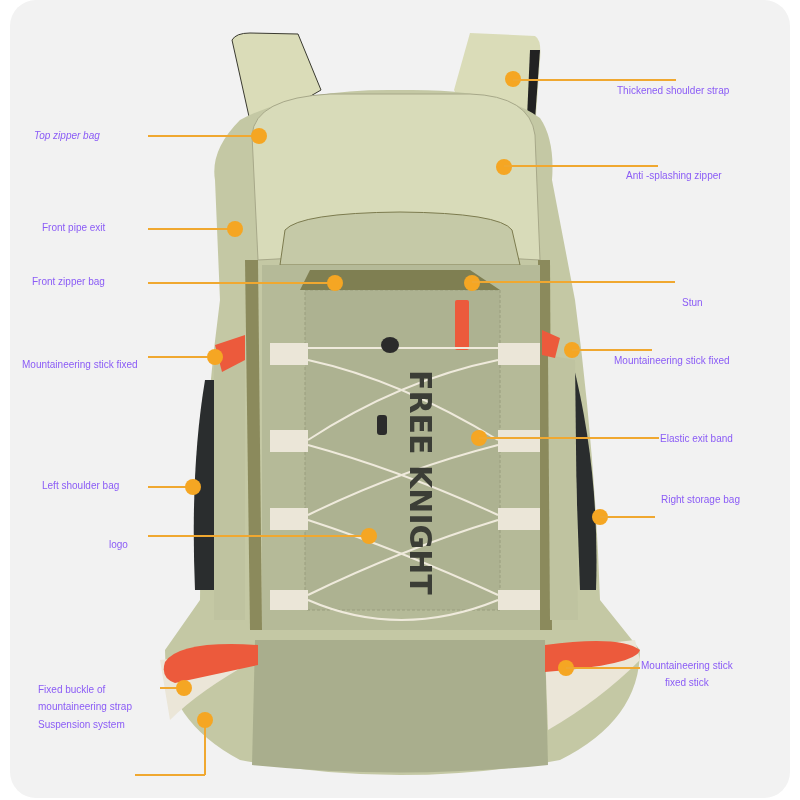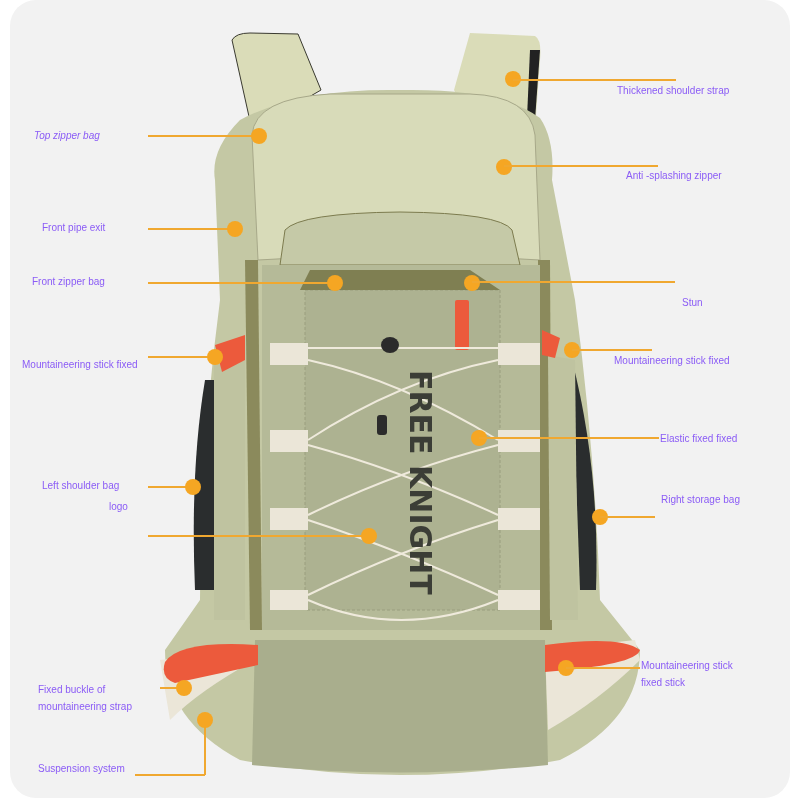--- a/index.html
+++ b/index.html
@@ -91,32 +91,32 @@
 <div class="dot" style="left:335px;top:283px;"></div>
 
 <div class="label" style="left:22px;top:356px;">Mountaineering stick fixed</div>
 <div class="line" style="left:148px;top:356px;width:66px;"></div>
 <div class="dot" style="left:215px;top:357px;"></div>
 
 <div class="label" style="left:42px;top:477px;">Left shoulder bag</div>
 <div class="line" style="left:148px;top:486px;width:44px;"></div>
 <div class="dot" style="left:193px;top:487px;"></div>
 
-<div class="label" style="left:109px;top:498px;">logo</div>
+<div class="label" style="left:109px;top:536px;">logo</div>
 <div class="line" style="left:148px;top:535px;width:220px;"></div>
 <div class="dot" style="left:369px;top:536px;"></div>
 
 <div class="label" style="left:38px;top:681px;">
   <span>Fixed buckle of</span><br>
   <span>mountaineering strap</span>
 </div>
 <div class="line" style="left:160px;top:687px;width:22px;"></div>
 <div class="dot" style="left:184px;top:688px;"></div>
 
-<div class="label" style="left:38px;top:760px;">Suspension system</div>
+<div class="label" style="left:38px;top:716px;">Suspension system</div>
 <div class="line" style="left:135px;top:774px;width:70px;"></div>
 <div class="vline" style="left:204px;top:720px;height:55px;"></div>
 <div class="dot" style="left:205px;top:720px;"></div>
 
 <div class="dot" style="left:513px;top:79px;"></div>
 <div class="line" style="left:513px;top:79px;width:163px;"></div>
 <div class="label" style="left:617px;top:82px;">Thickened shoulder strap</div>
 
 <div class="dot" style="left:504px;top:167px;"></div>
 <div class="line" style="left:504px;top:165px;width:154px;"></div>
@@ -125,24 +125,24 @@
 <div class="dot" style="left:472px;top:283px;"></div>
 <div class="line" style="left:472px;top:281px;width:203px;"></div>
 <div class="label" style="left:682px;top:274px;margin-top:20px;">Stun</div>
 
 <div class="dot" style="left:572px;top:350px;"></div>
 <div class="line" style="left:572px;top:349px;width:80px;"></div>
 <div class="label" style="left:614px;top:352px;">Mountaineering stick fixed</div>
 
 <div class="dot" style="left:479px;top:438px;"></div>
 <div class="line" style="left:479px;top:437px;width:180px;"></div>
-<div class="label" style="left:660px;top:430px;">Elastic fixed fixed</div>
+<div class="label" style="left:660px;top:430px;">Elastic exit band</div>
 
 <div class="dot" style="left:600px;top:517px;"></div>
 <div class="line" style="left:600px;top:516px;width:55px;"></div>
 <div class="label" style="left:661px;top:491px;">Right storage bag</div>
 
 <div class="dot" style="left:566px;top:668px;"></div>
 <div class="line" style="left:566px;top:667px;width:74px;"></div>
-<div class="label" style="left:641px;top:657px;">
+<div class="label" style="left:641px;top:657px;text-align:center;">
   <span>Mountaineering stick</span><br>
   <span>fixed stick</span>
 </div>
 
 </body></html>

